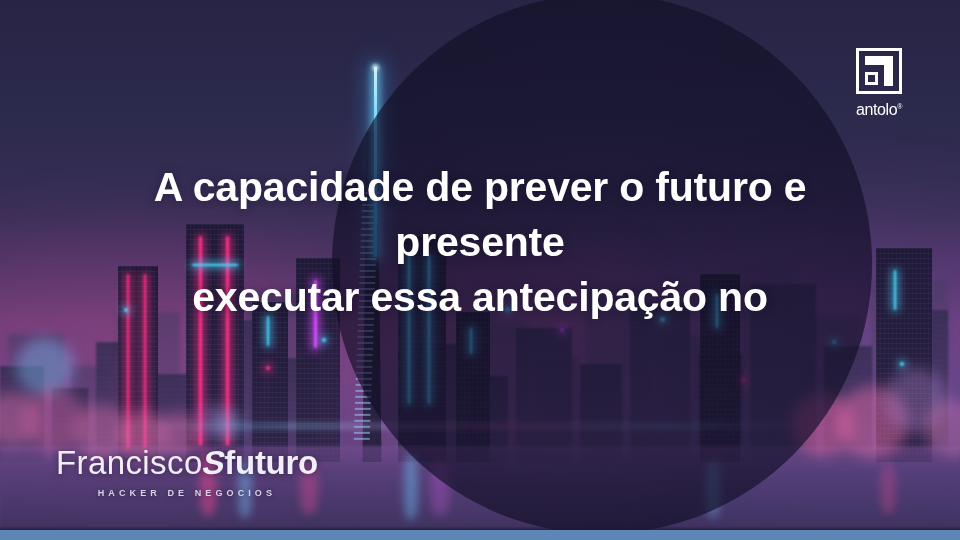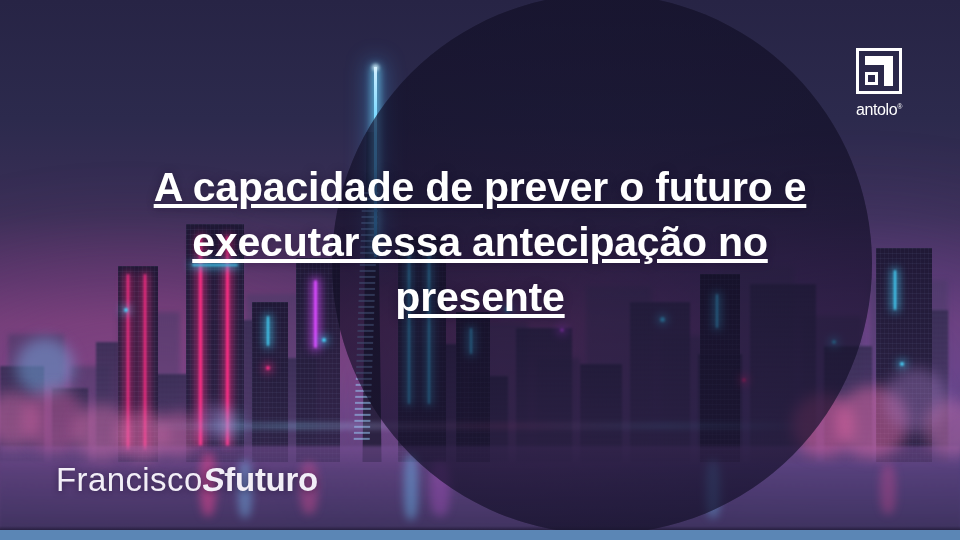--- a/index.html
+++ b/index.html
@@ -157,21 +157,21 @@
   .headline{
     position:absolute;left:60px;top:160px;width:840px;
     text-align:center;
     color:#ffffff;
     font-size:41px;
     font-weight:bold;
     line-height:55px;
     letter-spacing:-.2px;
     text-shadow:0 1px 10px rgba(20,12,40,.45);
   }
-  .headline .ln{display:block;text-decoration:underline;}
+  .headline .ln{display:block;}
 
   
   .scalabl{
     position:absolute;right:42px;top:48px;
     width:78px;
     display:flex;flex-direction:column;align-items:center;
   }
   .scalabl-mark{
     position:relative;width:46px;height:46px;
     border:3px solid #ffffff;
@@ -378,30 +378,31 @@
 
     <div class="circle-overlay"></div>
     <div class="circle-overlay2"></div>
 
     <div class="bottom-bar-shadow"></div>
     <div class="bottom-bar"></div>
   </div>
 
   <div class="headline">
     <span class="ln">A capacidade de prever o futuro e</span>
+    <span class="ln">presente</span>
     <span class="ln">executar essa antecipação no</span>
-    <span class="ln">presente</span>
   </div>
 
   <div class="scalabl">
     <div class="scalabl-mark">
       <span class="bar-v"></span>
       <span class="bar-h"></span>
       <span class="sq"></span>
     </div>
     <div class="scalabl-word"><span>antolo</span><sup>®</sup></div>
   </div>
 
   <div class="fs">
     <div class="fs-name"><span class="fs-first">Francisco</span><span class="fs-last"><i class="s-glyph">S</i><span>futuro</span></span></div>
+    <div class="fs-tag">HACKER DE NEGOCIOS</div>
   </div>
 
 </div>
 
 </body></html>

